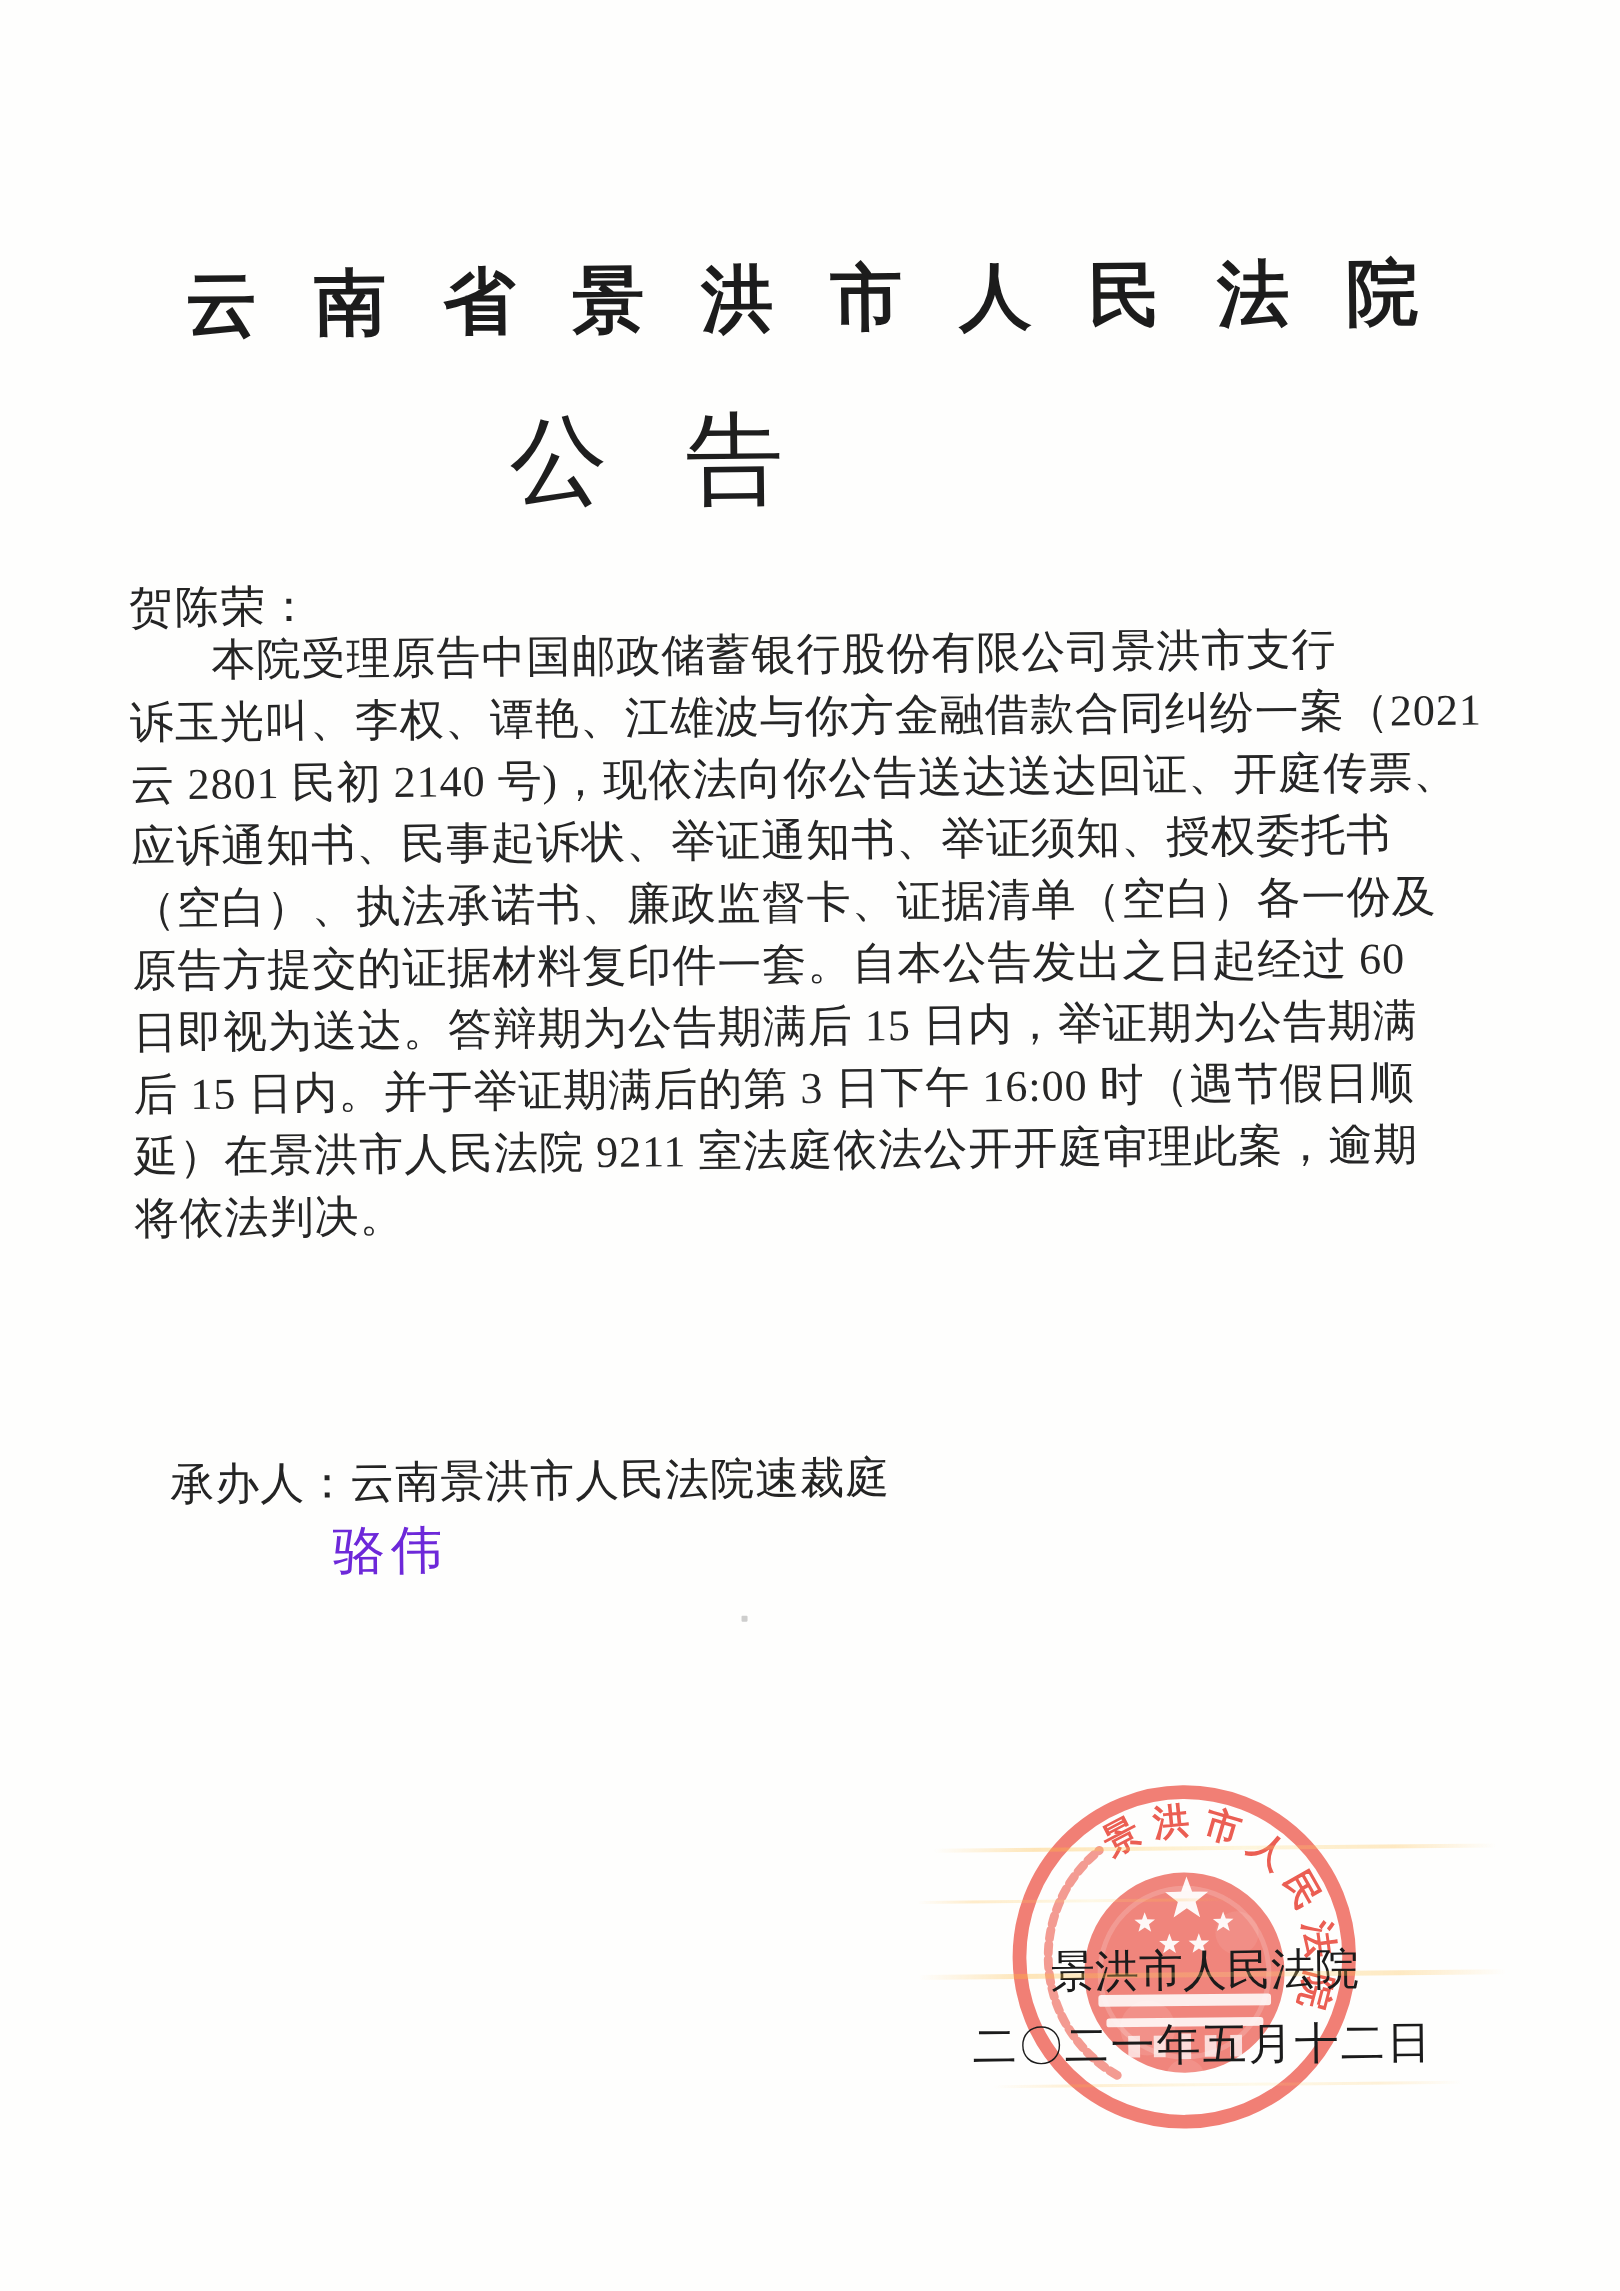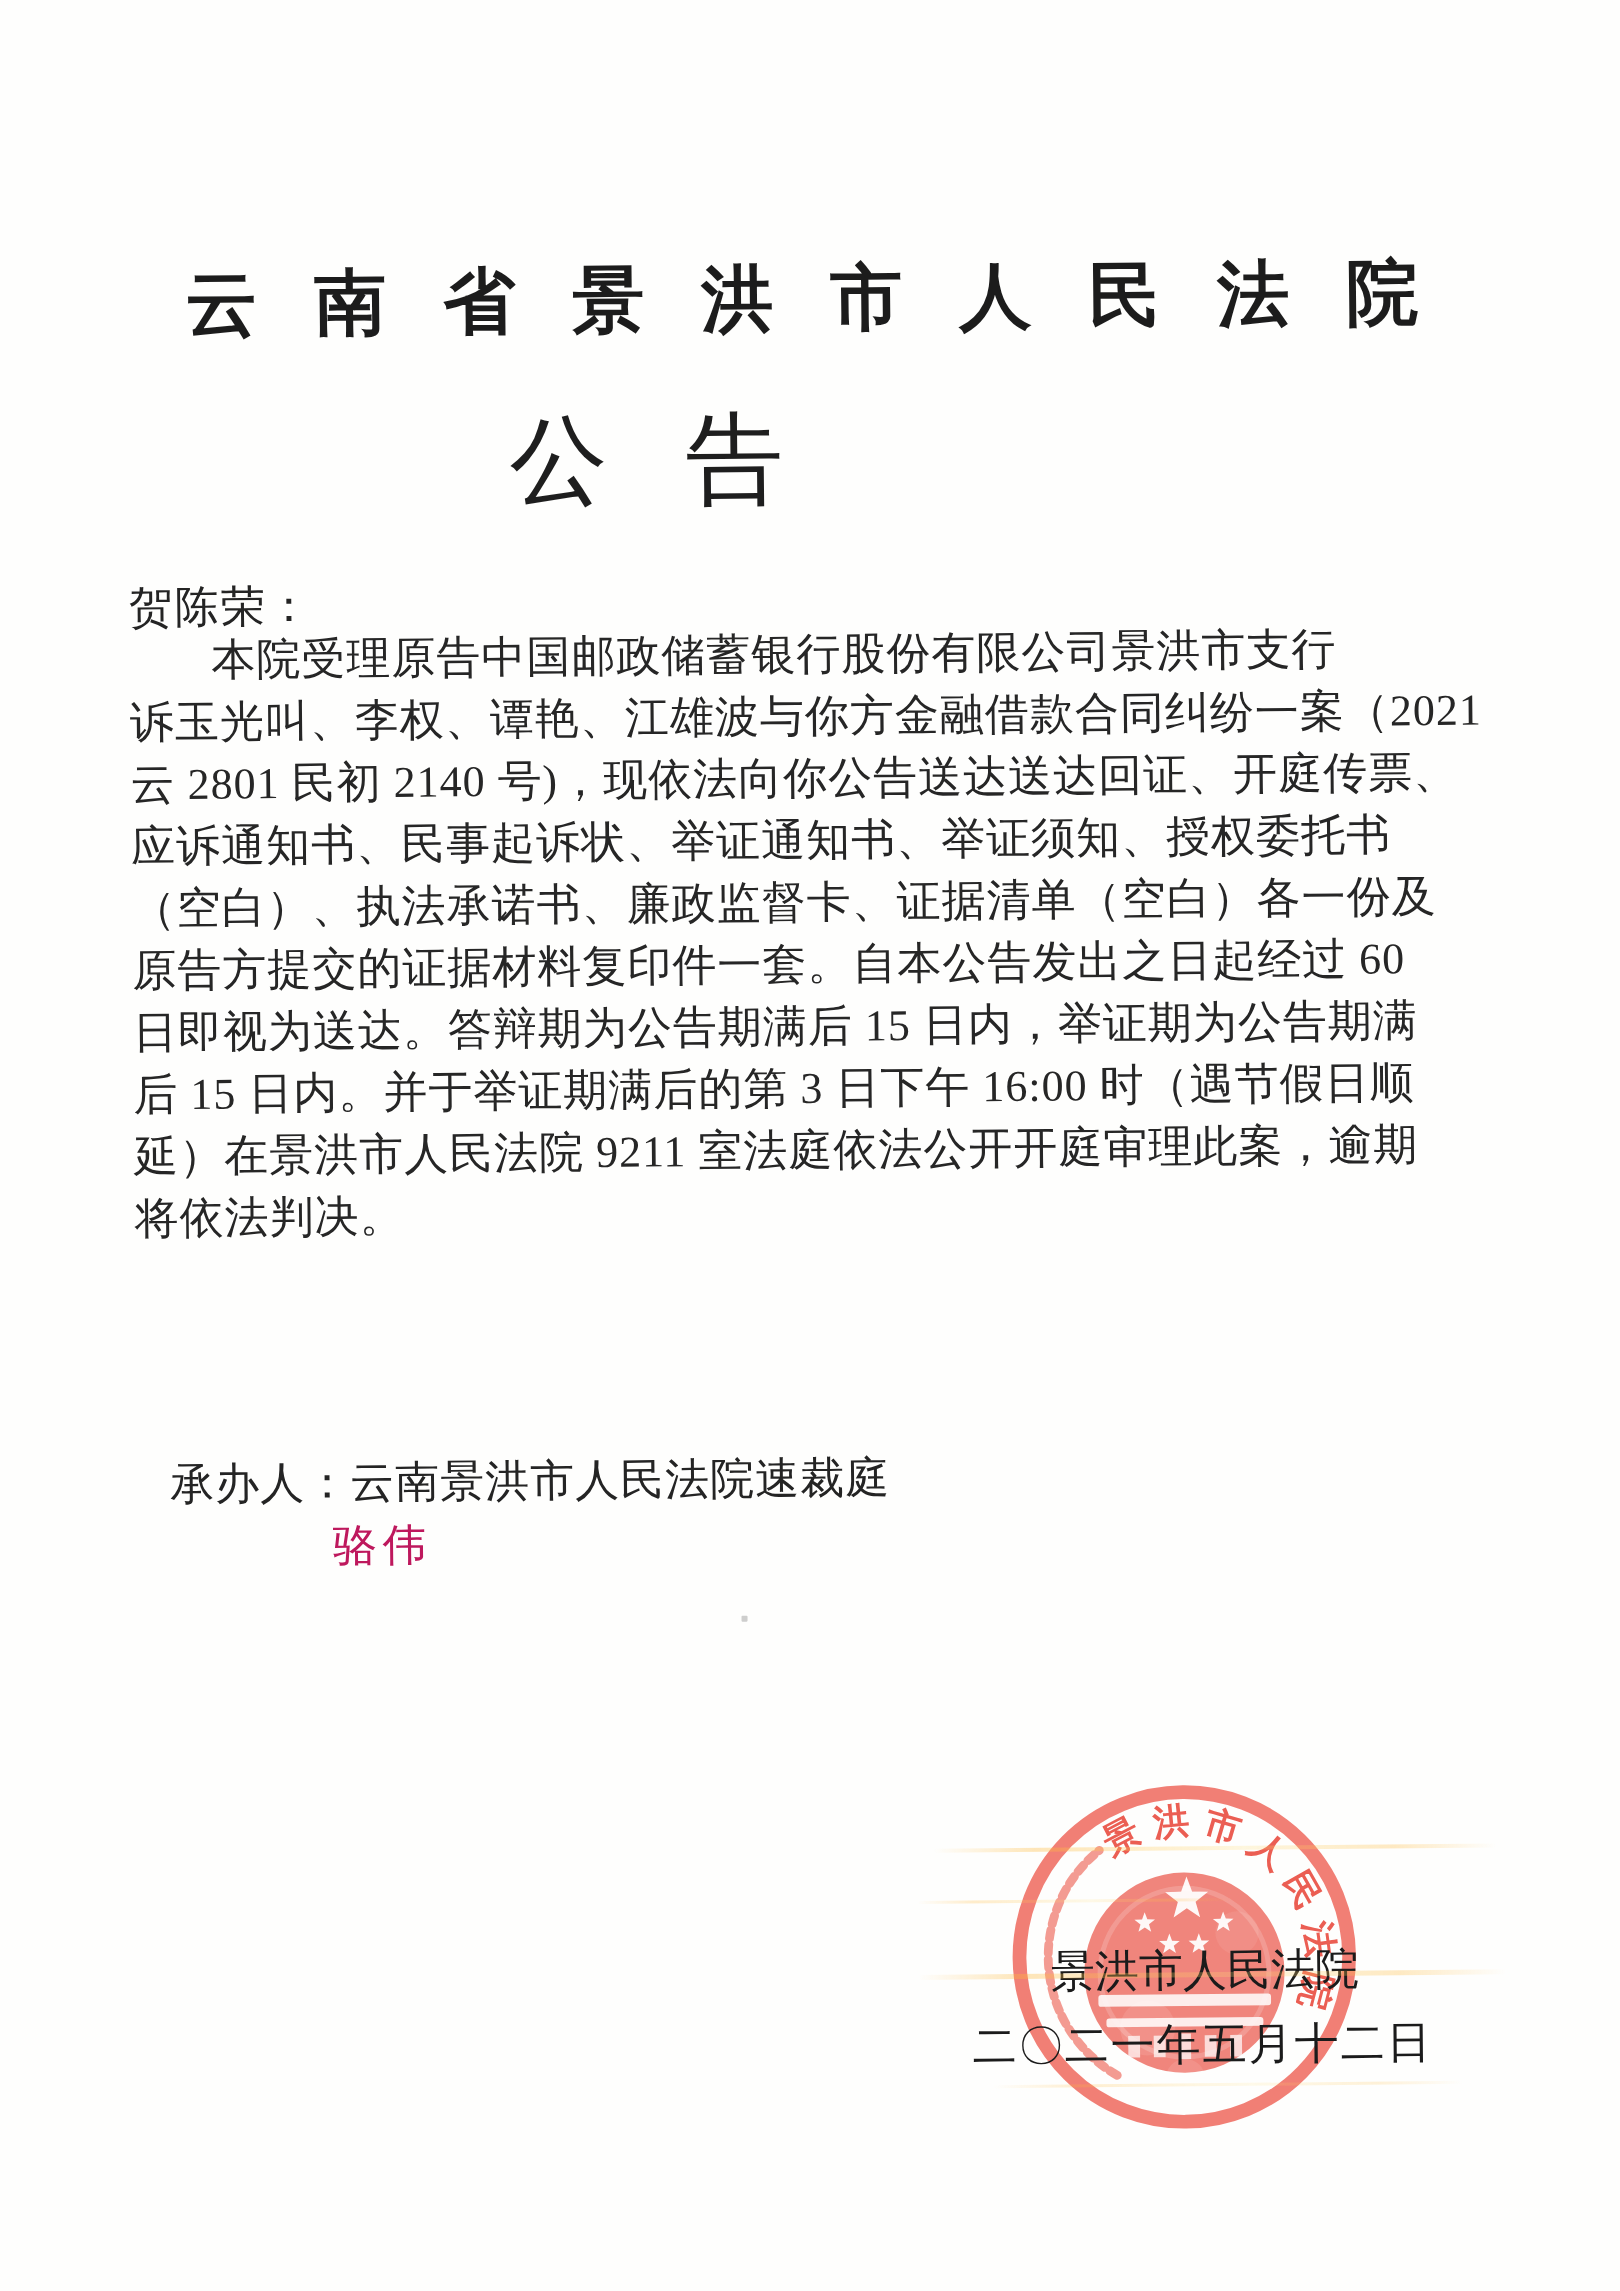--- a/index.html
+++ b/index.html
@@ -33,21 +33,21 @@
   }
   .body-line { height:62px; }
   .body-line:first-child { text-indent:82px; }
 
   .undertaker {
     position:absolute; top:1449px; left:167px;
     font-size:44px; letter-spacing:1px; color:#242424;
   }
   .undertaker-name {
     position:absolute; top:1512px; left:329px;
-    font-size:44px; letter-spacing:5.9px; color:#be185d;
+    font-size:52px; letter-spacing:5.9px; color:#6d28d9;
   }
 
   .speck { position:absolute; left:737px; top:1615px; width:5.9px; height:5.9px;
     background:#a5a5a5; opacity:.55; border-radius:1px; }
 
   .seal-box {
     position:absolute; left:996px; top:1780px; width:361px; height:361px;
     mix-blend-mode:multiply; opacity:.95;
   }
   .seal-box svg { width:100%; height:100%; display:block; }

